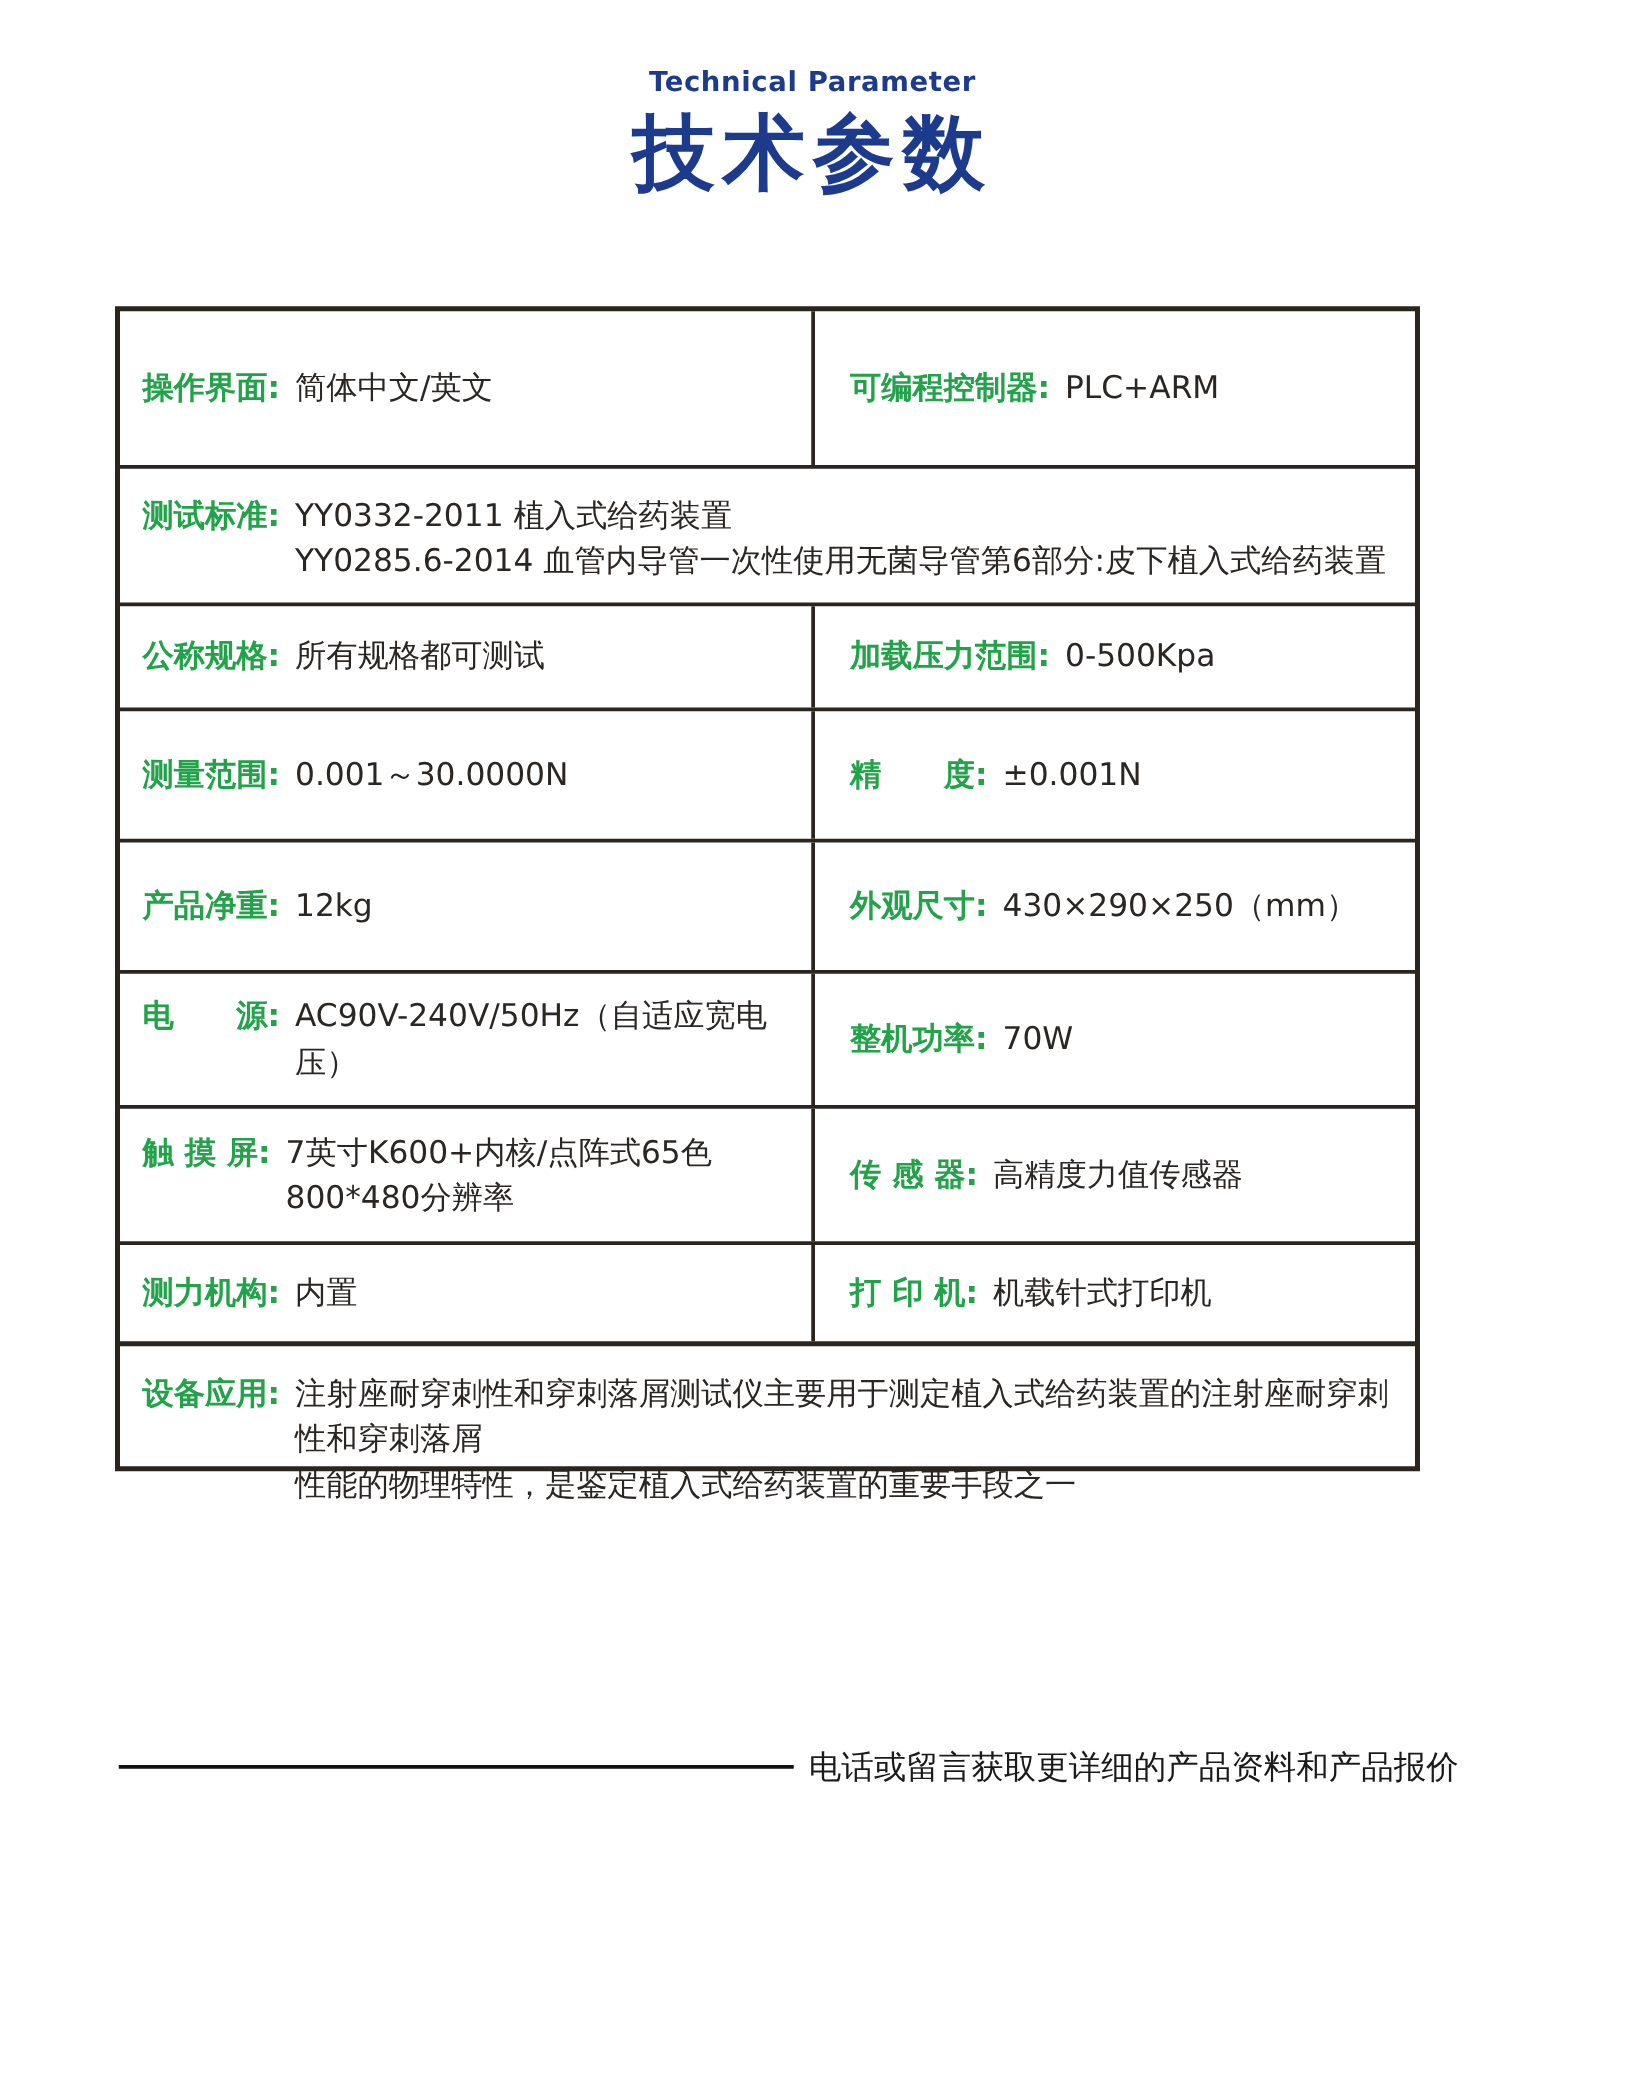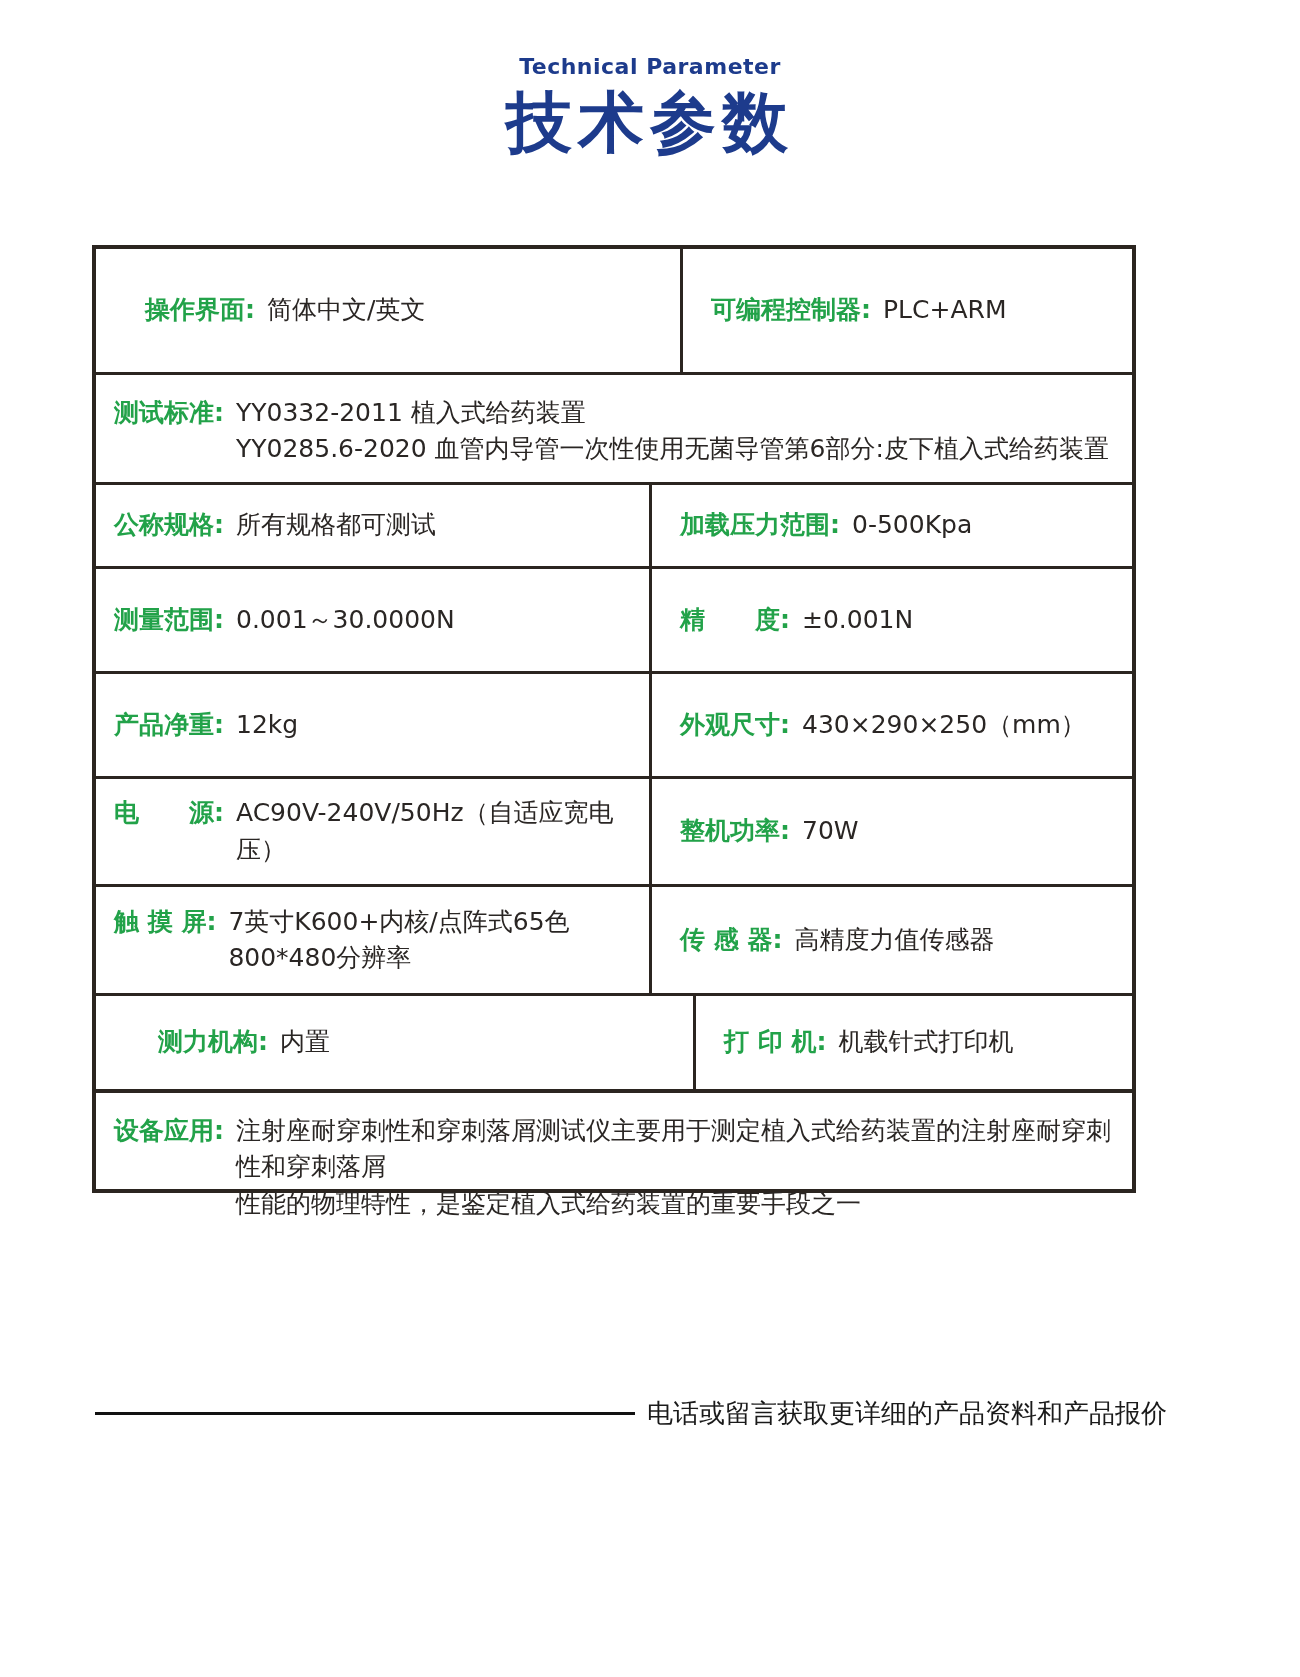--- a/index.html
+++ b/index.html
@@ -29,29 +29,29 @@
     position:absolute;left:92px;top:245px;width:1044px;
     border:4px solid var(--border);background:#fff;
   }
   .row{display:flex;border-top:3px solid var(--border);}
   .row:first-child{border-top:none;}
   .row-thicktop{border-top:4px solid var(--border);}
   .cell{display:flex;align-items:center;padding:0 0 0 18px;}
   .cell-left{width:553px;}
   .cell-right{flex:1;border-left:3px solid var(--border);padding-left:28px;}
   .cell-full{width:100%;align-items:flex-start;padding-top:20px;}
-  .r1{height:123px;margin-left:31px;}
+  .r1{height:123px;}
   .r2{height:110px;}
   .r3{height:84px;}
   .r4{height:105px;}
   .r5{height:105px;}
   .r6{height:105px;}
   .r7{height:108px;}
   .r8{height:109px;justify-content:center;}
-  .r9{height:96px;padding-left:44px;}
+  .r9{height:80px;}
   .r10{height:100px;}
   .pair{display:flex;align-items:flex-start;}
   .lbl{
     color:var(--green);font-weight:bold;font-size:25px;line-height:1.45;
     white-space:nowrap;flex:0 0 auto;
   }
   .val{
     color:var(--text);font-size:25px;line-height:1.45;margin-left:12px;
   }
   .val .line{display:block;}
@@ -89,21 +89,21 @@
       </div>
     </div>
   </div>
 
   <div class="row r2">
     <div class="cell cell-full">
       <div class="pair">
         <span class="lbl">测试标准:</span>
         <span class="val">
           <span class="line">YY0332-2011 植入式给药装置</span>
-          <span class="line">YY0285.6-2020 血管内导管一次性使用无菌导管第6部分:皮下植入式给药装置</span>
+          <span class="line">YY0285.6-2014 血管内导管一次性使用无菌导管第6部分:皮下植入式给药装置</span>
         </span>
       </div>
     </div>
   </div>
 
   <div class="row r3">
     <div class="cell cell-left">
       <div class="pair">
         <span class="lbl">公称规格:</span>
         <span class="val">所有规格都可测试</span>

